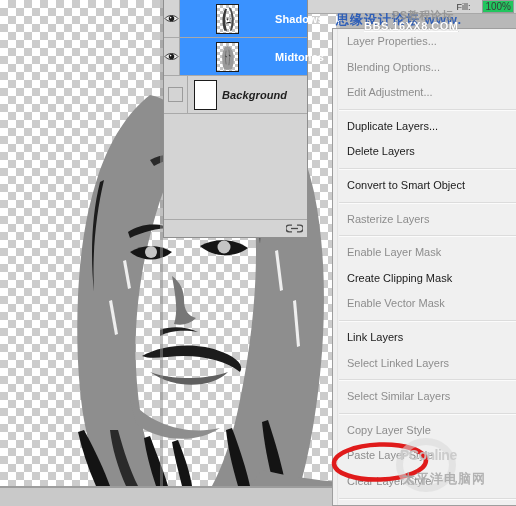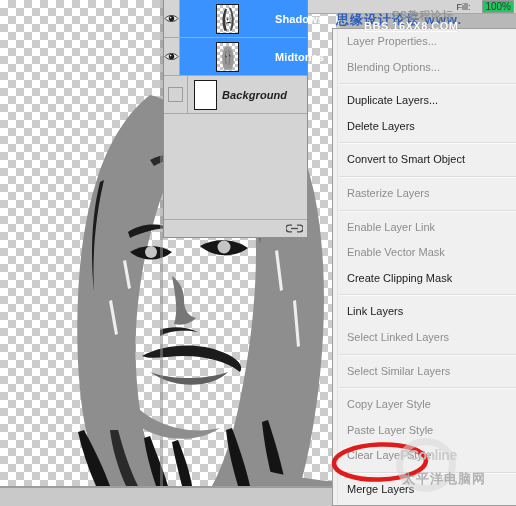--- a/index.html
+++ b/index.html
@@ -307,31 +307,32 @@
         <path d="M5,4.5 H12" stroke="#4a4a4a" stroke-width="1.3"></path>
       </svg>
     </div>
   </div>
 
   <div class="ctx-menu">
     <div class="ctx-gutter"></div>
     <div id="ctx-list">
         <div class="ctx-item disabled">Layer Properties...</div>
         <div class="ctx-item disabled">Blending Options...</div>
+        <div class="ctx-item disabled">Edit Adjustment...</div>
         <div class="ctx-sep"></div>
         <div class="ctx-item">Duplicate Layers...</div>
         <div class="ctx-item">Delete Layers</div>
         <div class="ctx-sep"></div>
         <div class="ctx-item">Convert to Smart Object</div>
         <div class="ctx-sep"></div>
         <div class="ctx-item disabled">Rasterize Layers</div>
         <div class="ctx-sep"></div>
-        <div class="ctx-item disabled">Enable Layer Link</div>
+        <div class="ctx-item disabled">Enable Layer Mask</div>
+        <div class="ctx-item">Create Clipping Mask</div>
         <div class="ctx-item disabled">Enable Vector Mask</div>
-        <div class="ctx-item">Create Clipping Mask</div>
         <div class="ctx-sep"></div>
         <div class="ctx-item">Link Layers</div>
         <div class="ctx-item disabled">Select Linked Layers</div>
         <div class="ctx-sep"></div>
         <div class="ctx-item disabled">Select Similar Layers</div>
         <div class="ctx-sep"></div>
         <div class="ctx-item disabled">Copy Layer Style</div>
         <div class="ctx-item disabled">Paste Layer Style</div>
         <div class="ctx-item disabled">Clear Layer Style</div>
         <div class="ctx-sep"></div>

